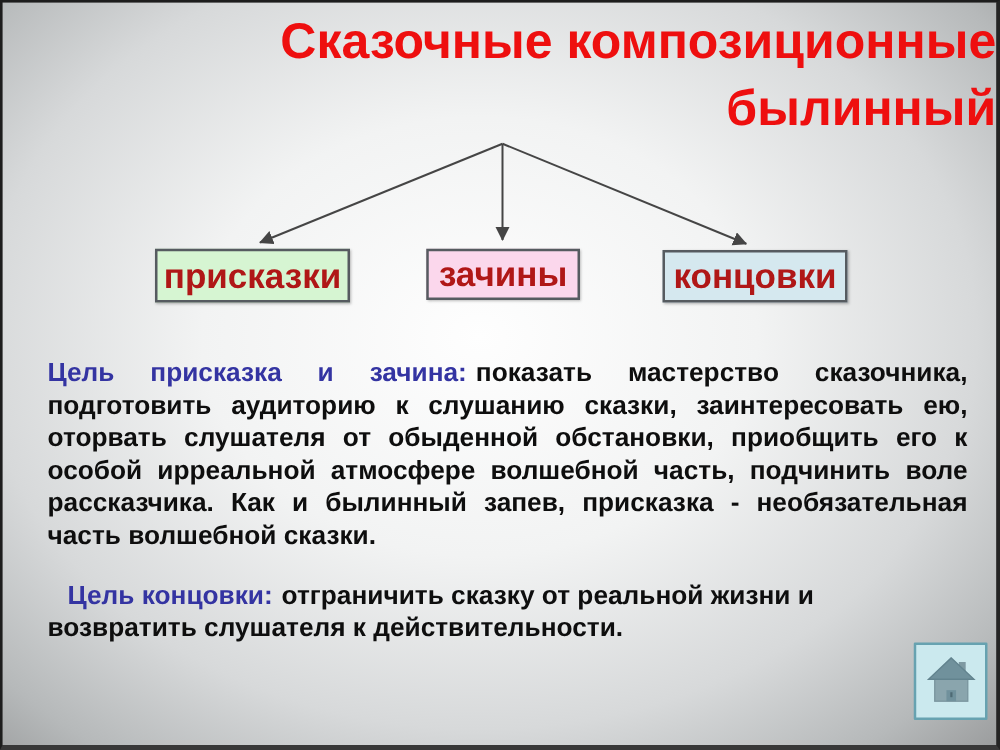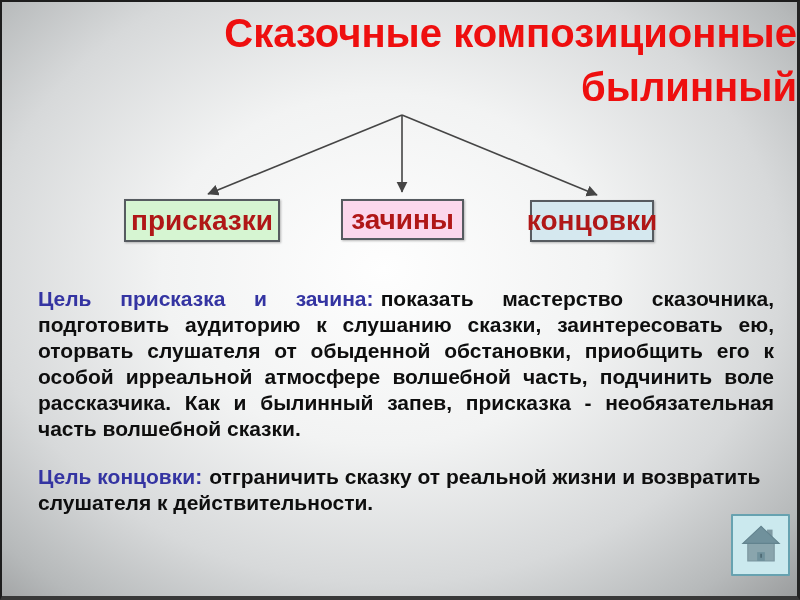--- a/index.html
+++ b/index.html
@@ -28,21 +28,21 @@
     position: absolute;
     box-sizing: border-box;
     border: 2px solid #565b60;
     display: flex; align-items: center; justify-content: center;
     font-weight: bold;
     font-size: 28px;
     box-shadow: 1px 1px 2px rgba(60,60,60,.35);
   }
   .dbox1 { left: 122px; top: 197px; width: 156px; height: 43px; }
   .dbox2 { left: 339px; top: 197px; width: 123px; height: 41px; }
-  .dbox3 { left: 528px; top: 198px; width: 124px; height: 42px; }
+  .dbox3 { left: 528px; top: 198px; width: 148px; height: 42px; }
   .textblock {
     position: absolute; left: 36px; top: 284px; width: 736px;
     font-weight: bold;
     font-size: 21px;
     line-height: 26px;
     color: #0e0e0e;
   }
   .para { margin: 0; }
   .para.justify { text-align: justify; }
   .para + .para { margin-top: 22px; }
@@ -88,21 +88,21 @@
   </div>
   <div class="dbox dbox3" style="background-color: rgb(213, 232, 239);">
     <span style="color: rgb(176, 23, 23);">концовки</span>
   </div>
 
   <div class="textblock">
     <p class="para justify">
       <span class="lead" style="color: rgb(52, 52, 162);">Цель присказка и зачина:</span><span>показать мастерство сказочника, подготовить аудиторию к слушанию сказки, заинтересовать ею, оторвать слушателя от обыденной обстановки, приобщить его к особой ирреальной атмосфере волшебной часть, подчинить воле рассказчика. Как и былинный запев, присказка - необязательная часть волшебной сказки.</span>
     </p>
     <p class="para">
-      <span class="lead" style="color: rgb(52, 52, 162);">Цель концовки:</span><span>отграничить сказку от реальной жизни и возвратить слушателя к действительности.</span>
+      <span class="lead" style="color: rgb(52, 52, 162); margin-left: 16px;">Цель концовки:</span><span>отграничить сказку от реальной жизни и возвратить слушателя к действительности.</span>
     </p>
   </div>
 
   <button class="home">
     <svg width="44" height="44" viewBox="0 0 40 40">
       <rect x="25.5" y="6" width="5" height="11" fill="#7e99a2"></rect>
       <rect x="8" y="18" width="24" height="16.5" fill="#8aa5ad" stroke="#7b969f" stroke-width="1"></rect>
       <polygon points="20,3 3.5,18.5 36.5,18.5" fill="#70919c" stroke="#62838e" stroke-width="1"></polygon>
       <rect x="16.5" y="26.5" width="7" height="8" fill="#70919c"></rect>
       <rect x="19.3" y="28" width="1.6" height="3.6" fill="#4e6a74"></rect>

